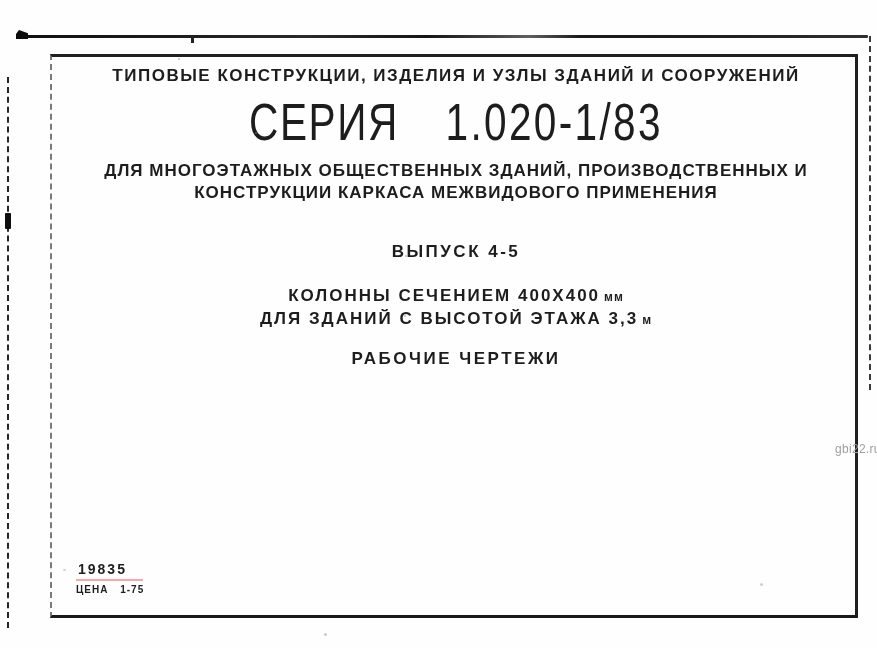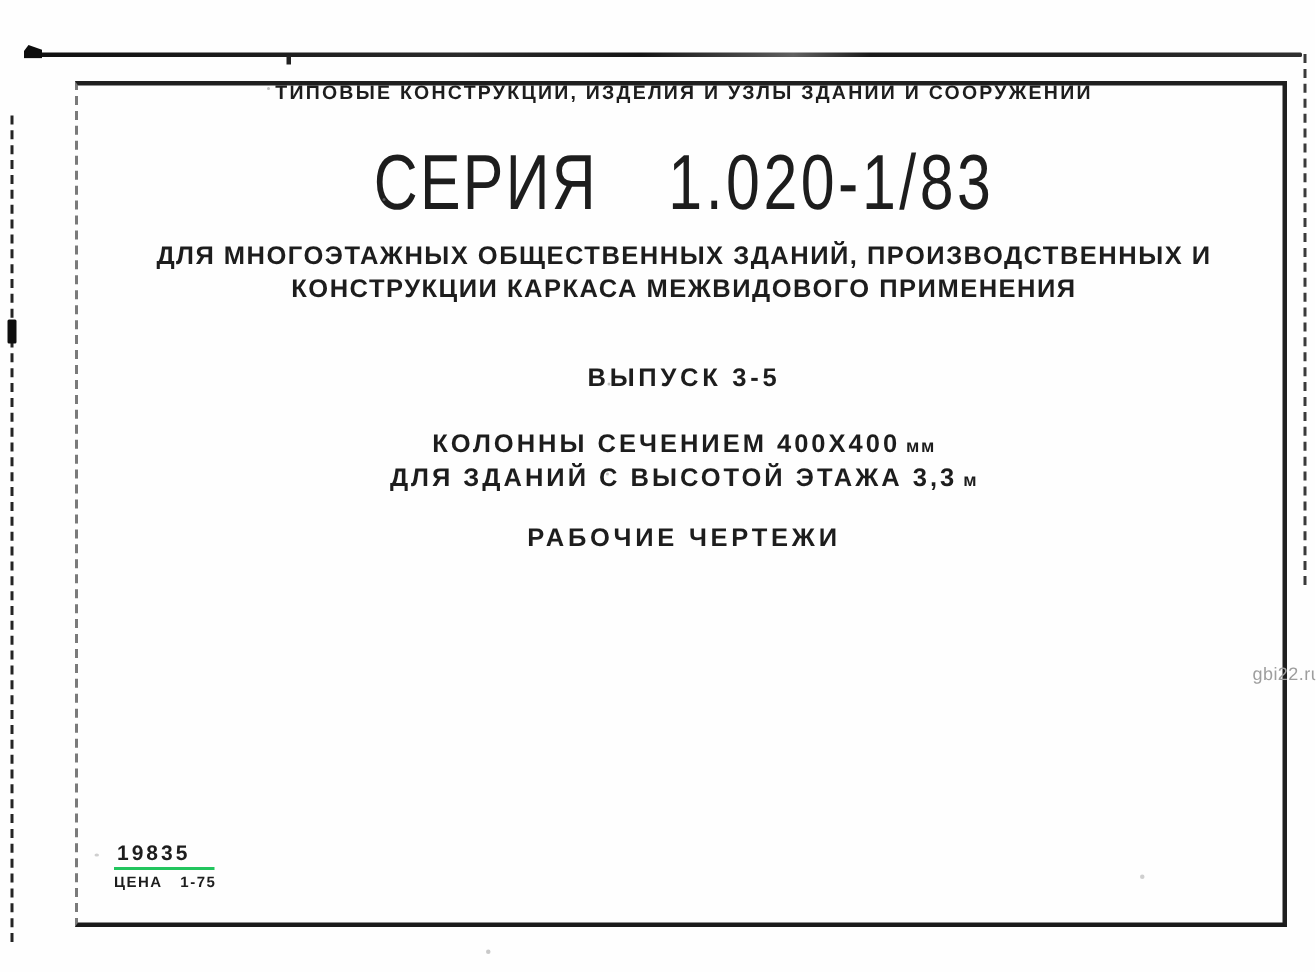--- a/index.html
+++ b/index.html
@@ -49,22 +49,22 @@
   }
 
   
   .content{
     position:absolute;left:50px;top:54px;width:812px;height:567px;
     text-align:center;
   }
   .t-line{position:absolute;left:0;width:100%;white-space:nowrap;}
 
   .header-line{
-    top:0;
-    font-size:13px;font-weight:700;letter-spacing:1.5px;
+    top:12px;
+    font-size:17px;font-weight:700;letter-spacing:1.5px;
   }
   .series-row{
     top:41px;
     display:flex;justify-content:center;align-items:flex-start;gap:60px;
     font-size:52px;font-weight:400;line-height:1.05;
     transform:scaleX(0.78);
     letter-spacing:2px;
   }
   .series-number{letter-spacing:3px;}
   .subtitle{
@@ -86,21 +86,21 @@
   }
 
   
   .stamp{
     position:absolute;left:26px;top:506px;text-align:left;
   }
   .stamp-number{
     display:inline-block;
     font-size:14px;font-weight:700;letter-spacing:2px;
     padding:0 16px 2px 2px;
-    border-bottom:2px solid #22c55e;
+    border-bottom:2px solid #fca5a5;
   }
   .stamp-price{
     font-size:10px;font-weight:700;letter-spacing:1px;word-spacing:8px;
     margin-top:3px;
     text-align:center;
   }
 
   
   .watermark{
     position:absolute;left:835px;top:442px;
@@ -139,21 +139,21 @@
     <div class="t-line series-row">
       <span>СЕРИЯ</span>
       <span class="series-number">1.020-1/83</span>
     </div>
 
     <div class="t-line subtitle">
       <div>ДЛЯ МНОГОЭТАЖНЫХ ОБЩЕСТВЕННЫХ ЗДАНИЙ, ПРОИЗВОДСТВЕННЫХ И</div>
       <div>КОНСТРУКЦИИ КАРКАСА МЕЖВИДОВОГО ПРИМЕНЕНИЯ</div>
     </div>
 
-    <div class="t-line issue-line">ВЫПУСК 3-5</div>
+    <div class="t-line issue-line">ВЫПУСК 4-5</div>
 
     <div class="t-line subject">
       <div><span>КОЛОННЫ СЕЧЕНИЕМ 400X400</span><span class="unit">мм</span></div>
       <div><span>ДЛЯ ЗДАНИЙ С ВЫСОТОЙ ЭТАЖА 3,3</span><span class="unit">м</span></div>
     </div>
 
     <div class="t-line doctype-line">РАБОЧИЕ ЧЕРТЕЖИ</div>
 
     <div class="stamp">
       <div class="stamp-number">19835</div>

